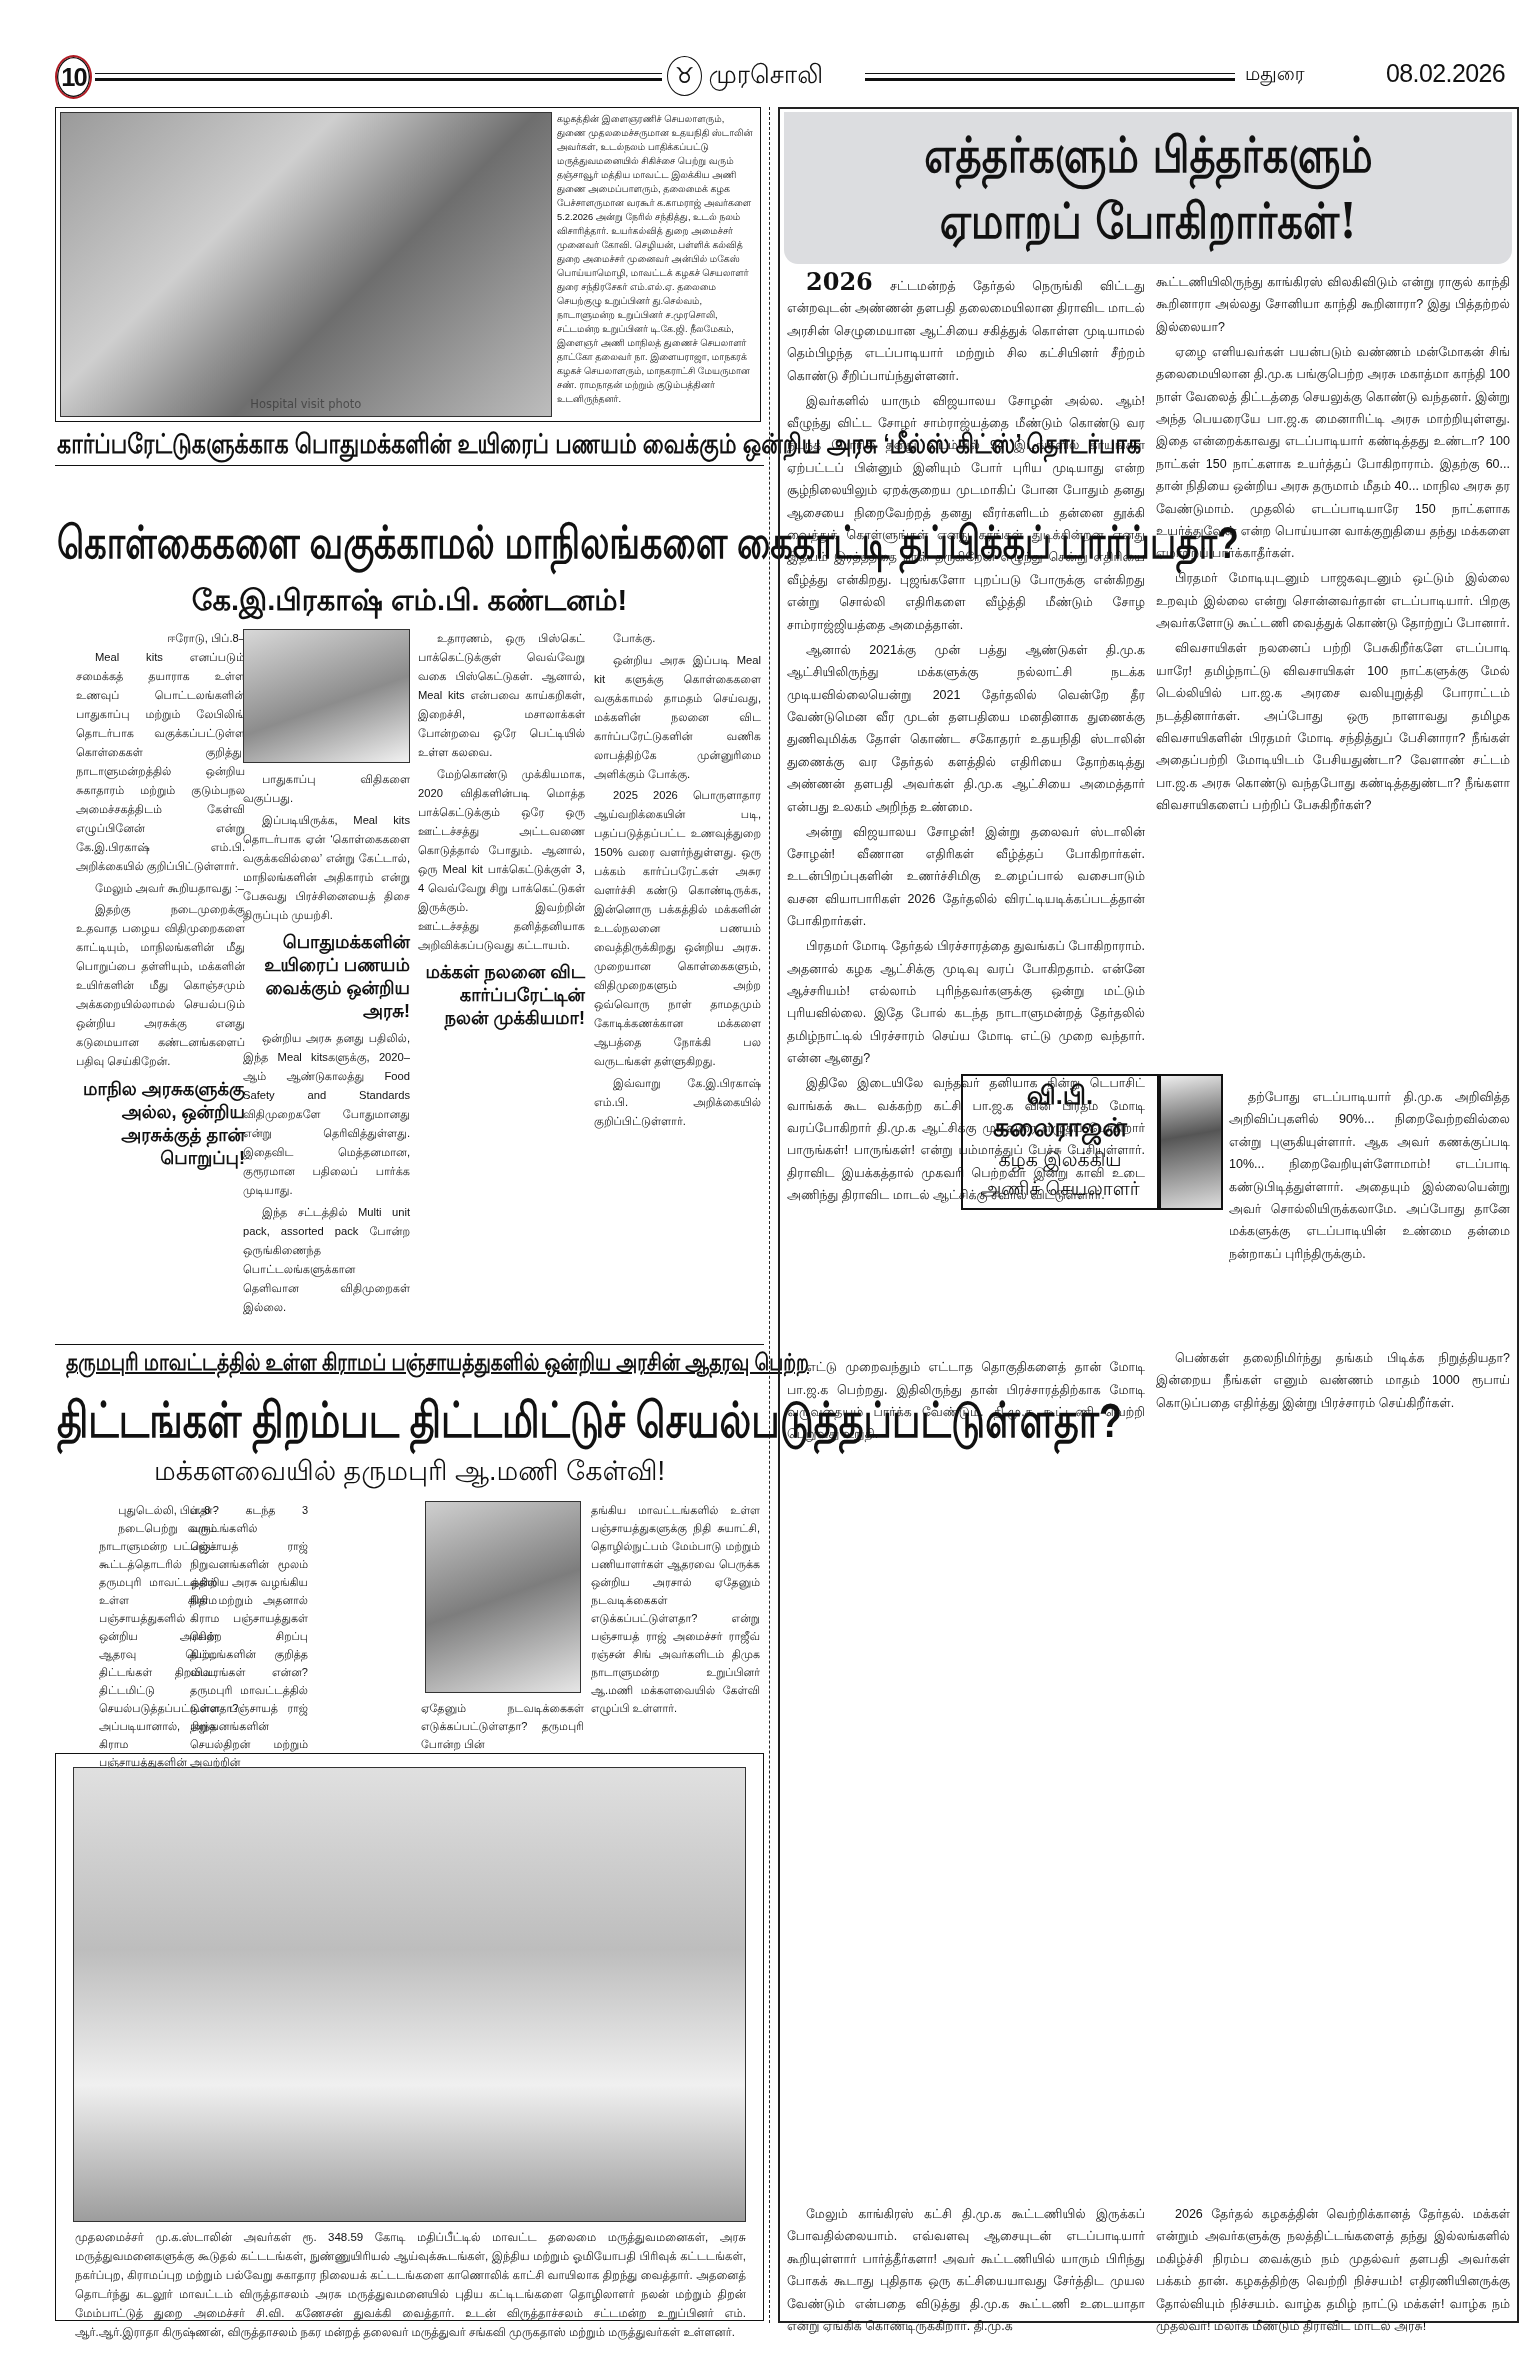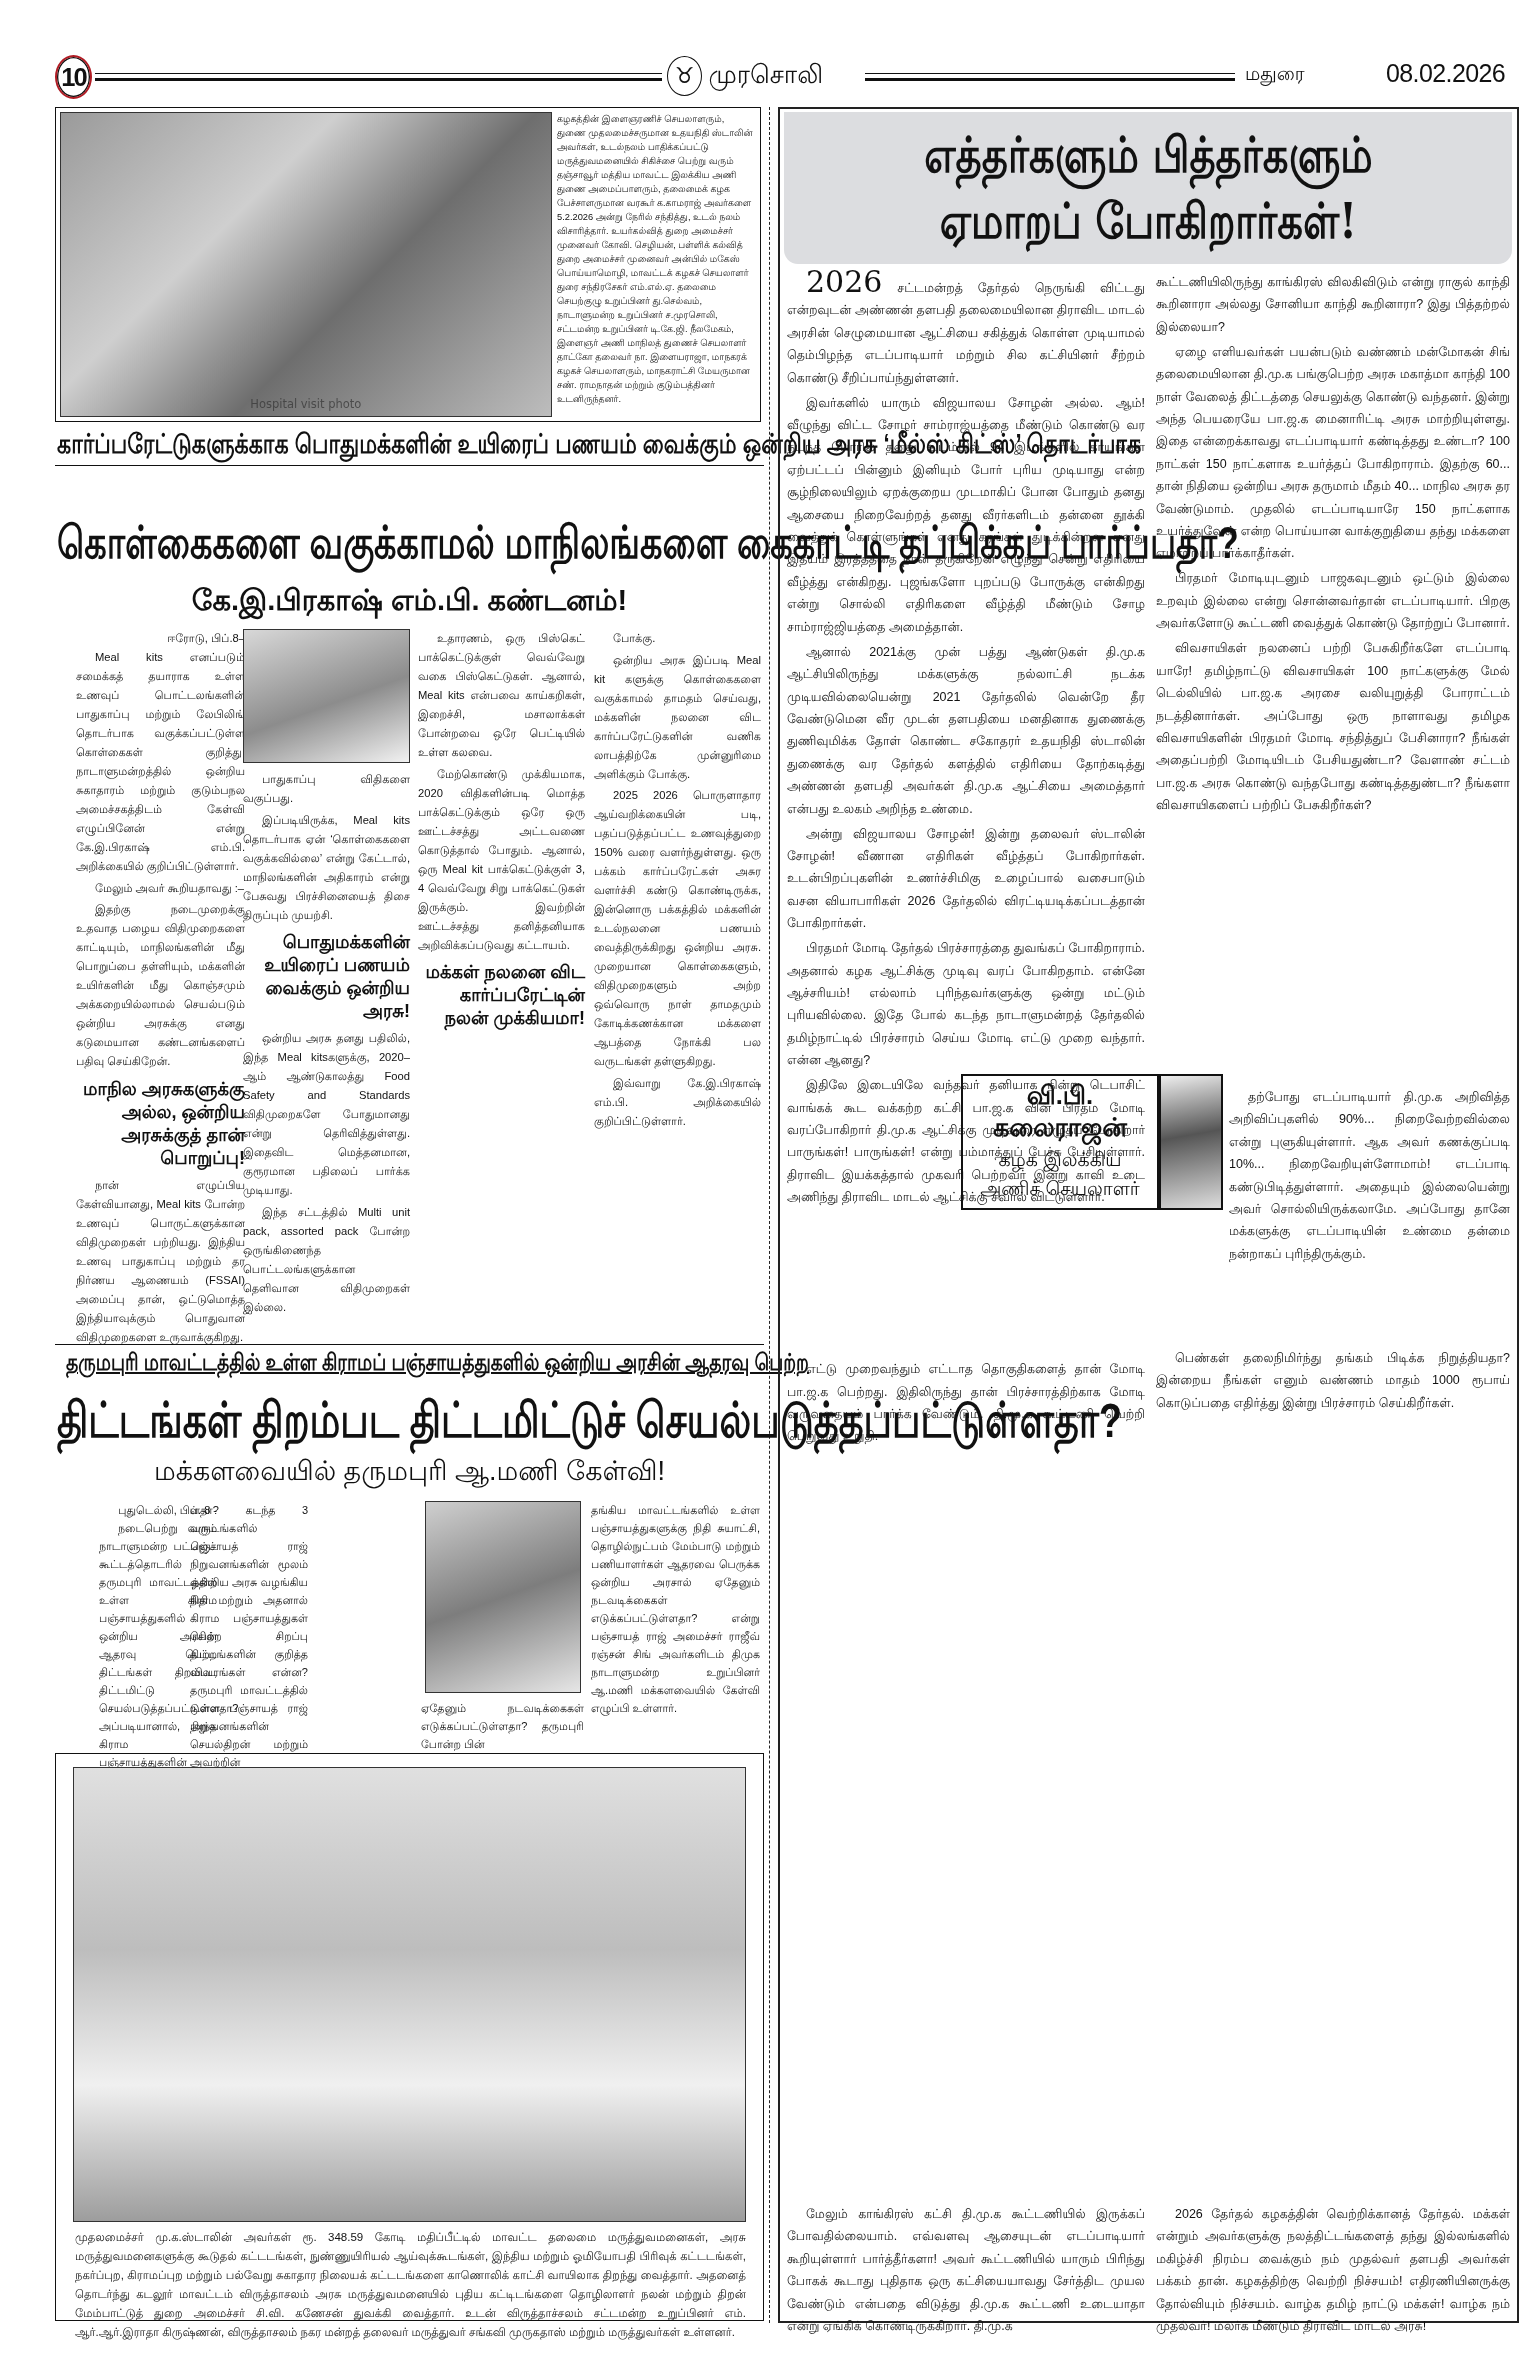--- a/index.html
+++ b/index.html
@@ -33,21 +33,21 @@
   .body h4 { margin:6.4px 0; text-align:right; font-size:18px; line-height:23px; font-weight:700; }
   .hr { height:0; border-top:1.9px solid #111; }
   
   .right-frame { left:778px; top:107px; width:741px; height:2216px; border:2.6px double #222; box-sizing:border-box; }
   .banner { left:784px; top:112px; width:728px; height:152px; background:#dcdde0; border-radius:0 0 14px 14px;
             display:flex; flex-direction:column; align-items:center; justify-content:center; }
   .banner-line { font-family:"DejaVu Serif", serif; font-weight:900; font-size:49px; line-height:66px; white-space:nowrap; transform:scaleX(.82); }
   .byline-box { left:961px; top:1074px; width:198px; height:136px; border:2.6px solid #111; box-sizing:border-box; display:flex; flex-direction:column; justify-content:center; align-items:center; text-align:center; }
   .byline-name { font-family:"Liberation Sans", sans-serif; font-weight:900; font-size:25.5px; }
   .byline-role { font-family:"Liberation Sans", sans-serif; font-size:19px; line-height:29px; }
-  .lead-num { font-family:"DejaVu Serif", serif; font-weight:400; font-size:30px; }
+  .lead-num { font-family:"DejaVu Serif", serif; font-weight:700; font-size:24px; }
 </style>
 </head>
 <body>
 
 <div class="abs pgnum">
     <span>10</span>
   </div>
 <div class="abs rule l"></div>
 <div class="abs logo">
   <span class="emblem">♉</span>
@@ -70,21 +70,20 @@
 <div class="abs hr" style="left:55px;top:465px;width:709px;"></div>
 <div class="abs headline" style="left:57px;top:517px;font-size:45px;">கொள்கைகளை வகுக்காமல் மாநிலங்களை கைகாட்டி தப்பிக்கப் பார்ப்பதா?</div>
 <div class="abs subhead" style="left:55px;top:584px;width:709px;font-size:29px;">கே.இ.பிரகாஷ் எம்.பி. கண்டனம்!</div>
 
 <div class="abs body" style="left:76px;top:629px;width:169px;font-size:11.2px;line-height:19px;">
   <div style="text-align:right">ஈரோடு, பிப்.8–</div>
   <p>Meal kits எனப்படும் சமைக்கத் தயாராக உள்ள உணவுப் பொட்டலங்களின் பாதுகாப்பு மற்றும் லேபிலிங் தொடர்பாக வகுக்கப்பட்டுள்ள கொள்கைகள் குறித்து, நாடாளுமன்றத்தில் ஒன்றிய சுகாதாரம் மற்றும் குடும்பநல அமைச்சகத்திடம் கேள்வி எழுப்பினேன் என்று கே.இ.பிரகாஷ் எம்.பி. அறிக்கையில் குறிப்பிட்டுள்ளார்.</p>
   <p>மேலும் அவர் கூறியதாவது :–</p>
   <p>இதற்கு நடைமுறைக்கு உதவாத பழைய விதிமுறைகளை காட்டியும், மாநிலங்களின் மீது பொறுப்பை தள்ளியும், மக்களின் உயிர்களின் மீது கொஞ்சமும் அக்கறையில்லாமல் செயல்படும் ஒன்றிய அரசுக்கு எனது கடுமையான கண்டனங்களைப் பதிவு செய்கிறேன்.</p>
   <h4>மாநில அரசுகளுக்கு அல்ல, ஒன்றிய அரசுக்குத் தான் பொறுப்பு!</h4>
-  <p>நான் எழுப்பிய கேள்வியானது, Meal kits போன்ற உணவுப் பொருட்களுக்கான விதிமுறைகள் பற்றியது. இந்திய உணவு பாதுகாப்பு மற்றும் தர நிர்ணய ஆணையம் (FSSAI) அமைப்பு தான், ஒட்டுமொத்த இந்தியாவுக்கும் பொதுவான விதிமுறைகளை உருவாக்குகிறது.</p>
 </div>
 <div class="photo" style="left:243px;top:629px;width:167px;height:134px;background:linear-gradient(160deg,#d8d8d8,#8c8c8c 55%,#f2f2f2);"></div>
 <div class="abs body" style="left:243px;top:770px;width:167px;font-size:11.2px;line-height:19px;">
   <p>பாதுகாப்பு விதிகளை வகுப்பது.</p>
   <p>இப்படியிருக்க, Meal kits தொடர்பாக ஏன் ‘கொள்கைகளை வகுக்கவில்லை’ என்று கேட்டால், மாநிலங்களின் அதிகாரம் என்று பேசுவது பிரச்சினையைத் திசை திருப்பும் முயற்சி.</p>
   <h4>பொதுமக்களின் உயிரைப் பணயம் வைக்கும் ஒன்றிய அரசு!</h4>
   <p>ஒன்றிய அரசு தனது பதிலில், இந்த Meal kitsகளுக்கு, 2020–ஆம் ஆண்டுகாலத்து Food Safety and Standards விதிமுறைகளே போதுமானது என்று தெரிவித்துள்ளது. இதைவிட மெத்தனமான, குரூரமான பதிலைப் பார்க்க முடியாது.</p>
   <p>இந்த சட்டத்தில் Multi unit pack, assorted pack போன்ற ஒருங்கிணைந்த பொட்டலங்களுக்கான தெளிவான விதிமுறைகள் இல்லை.</p>
 </div>
 <div class="abs body" style="left:418px;top:629px;width:167px;font-size:11.2px;line-height:19px;">

